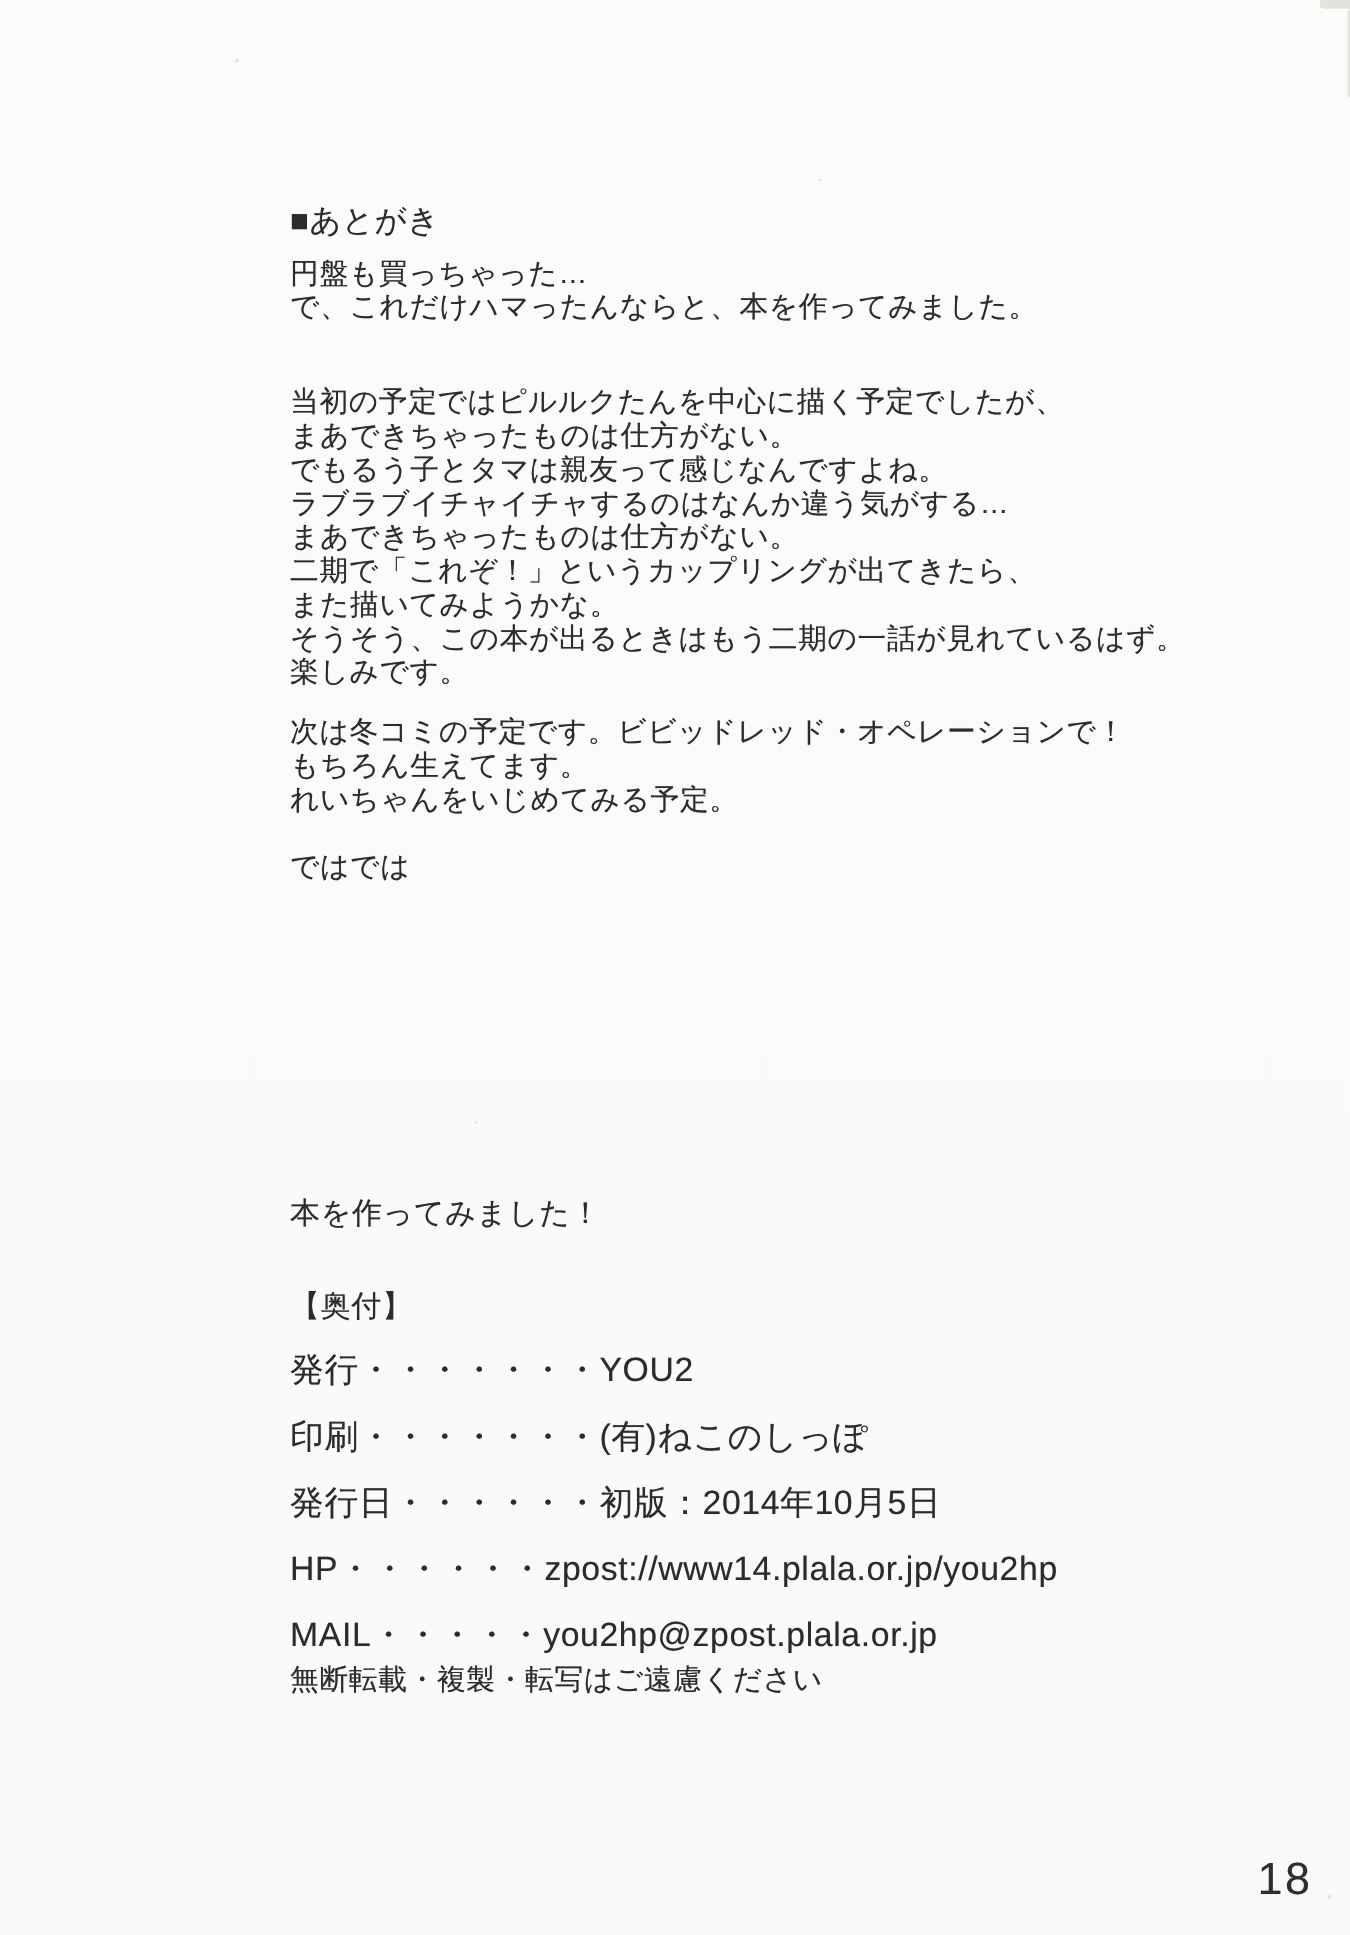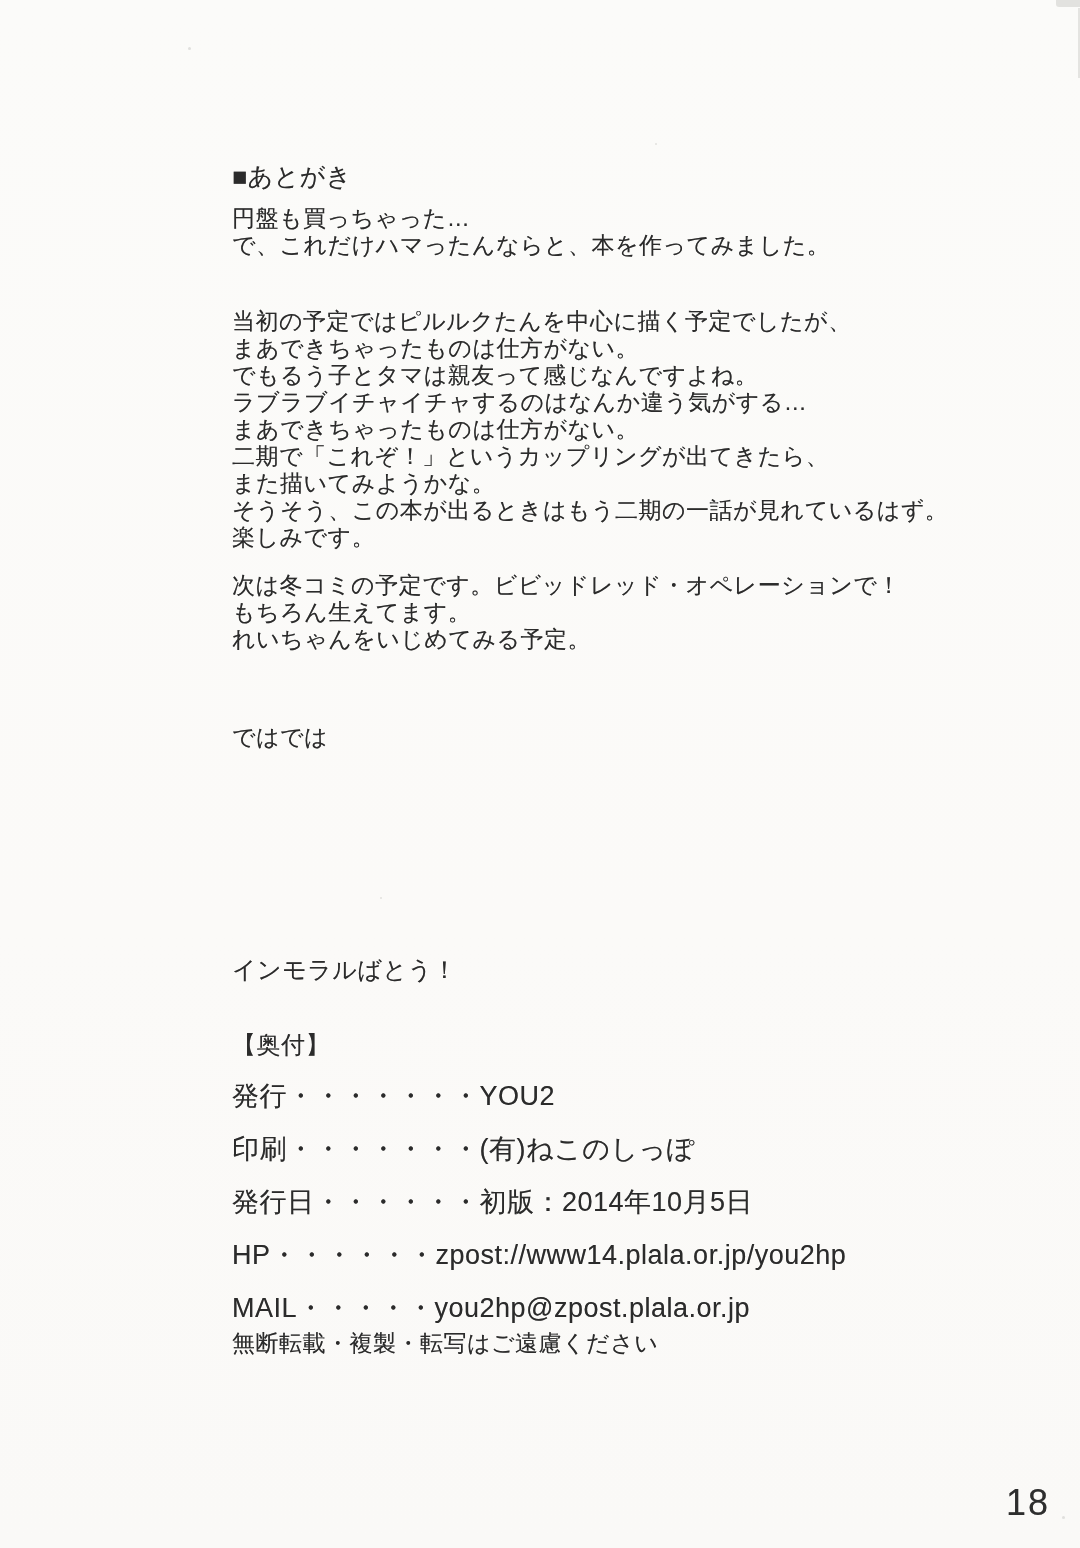--- a/index.html
+++ b/index.html
@@ -26,21 +26,21 @@
   }
   .heading {
     top: 160px;
     font-size: 25px;
     font-weight: 500;
   }
   .para { line-height: 27px; font-size: 23px; }
   .p1 { top: 205px; }
   .p2 { top: 308px; }
   .p3 { top: 572px; }
-  .closing { top: 678px; font-size: 23px; margin-top: 44px; }
+  .closing { top: 678px; font-size: 23px; }
   .colophon-title { top: 954px; font-size: 24px; }
   .colophon-label { top: 1029px; font-size: 24px; }
   .colophon-lines { top: 1084px; font-size: 27px; }
   .colophon-lines .cline { margin-bottom: 29px; line-height: 24px; }
   .notice { top: 1328px; font-size: 23px; }
   .pagenum {
     position: absolute;
     right: 30px;
     top: 1482px;
     font-size: 36px;
@@ -107,21 +107,21 @@
   </div>
 
   <div class="txt para p3">
     <div>次は冬コミの予定です。ビビッドレッド・オペレーションで！</div>
     <div>もちろん生えてます。</div>
     <div>れいちゃんをいじめてみる予定。</div>
   </div>
 
   <div class="txt closing">ではでは</div>
 
-  <div class="txt colophon-title">インモラルばとう！</div>
+  <div class="txt colophon-title">本を作ってみました！</div>
 
   <div class="txt colophon-label">【奥付】</div>
 
   <div class="txt colophon-lines">
     <div class="cline">発行・・・・・・・YOU2</div>
     <div class="cline">印刷・・・・・・・(有)ねこのしっぽ</div>
     <div class="cline">発行日・・・・・・初版：2014年10月5日</div>
     <div class="cline">HP・・・・・・zpost://www14.plala.or.jp/you2hp</div>
     <div class="cline">MAIL・・・・・you2hp@zpost.plala.or.jp</div>
   </div>

